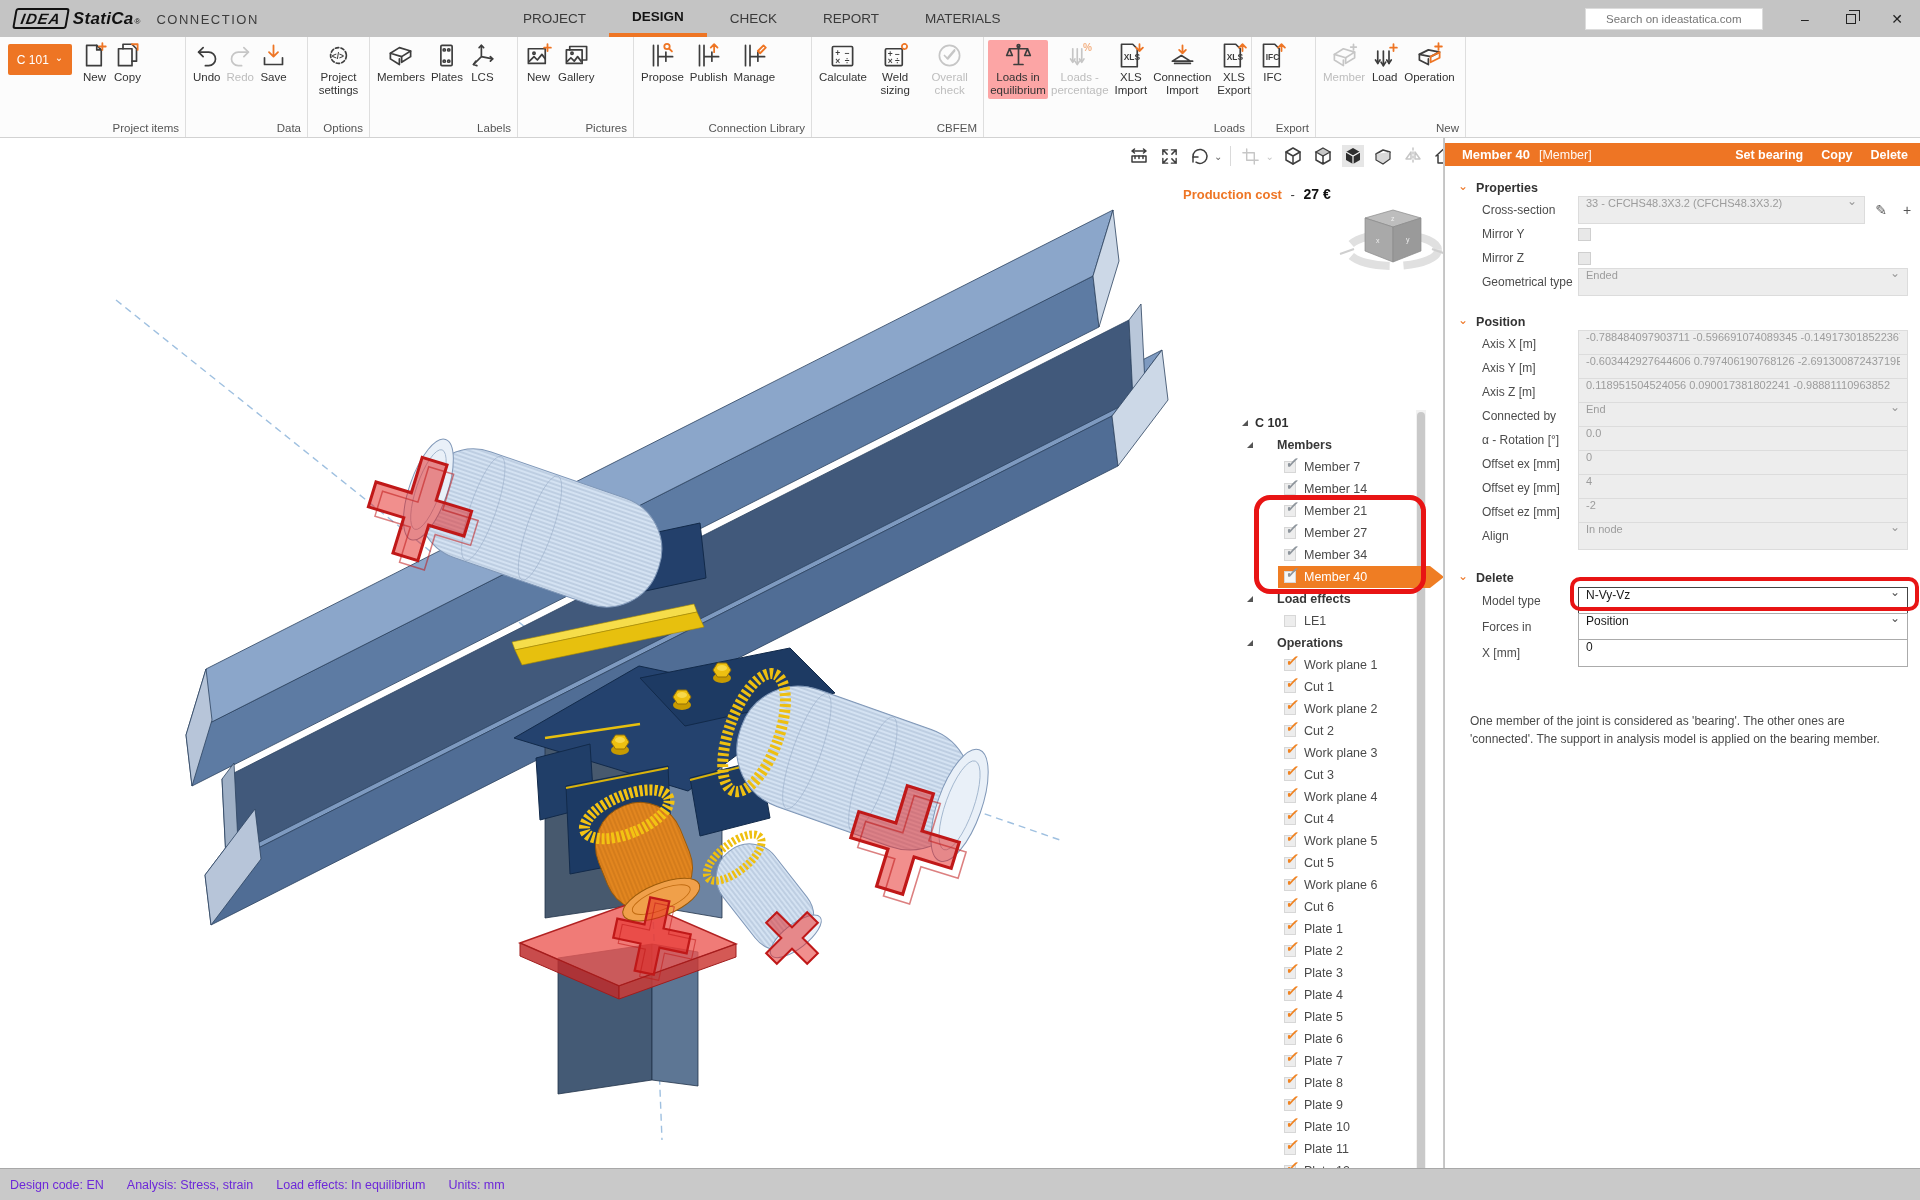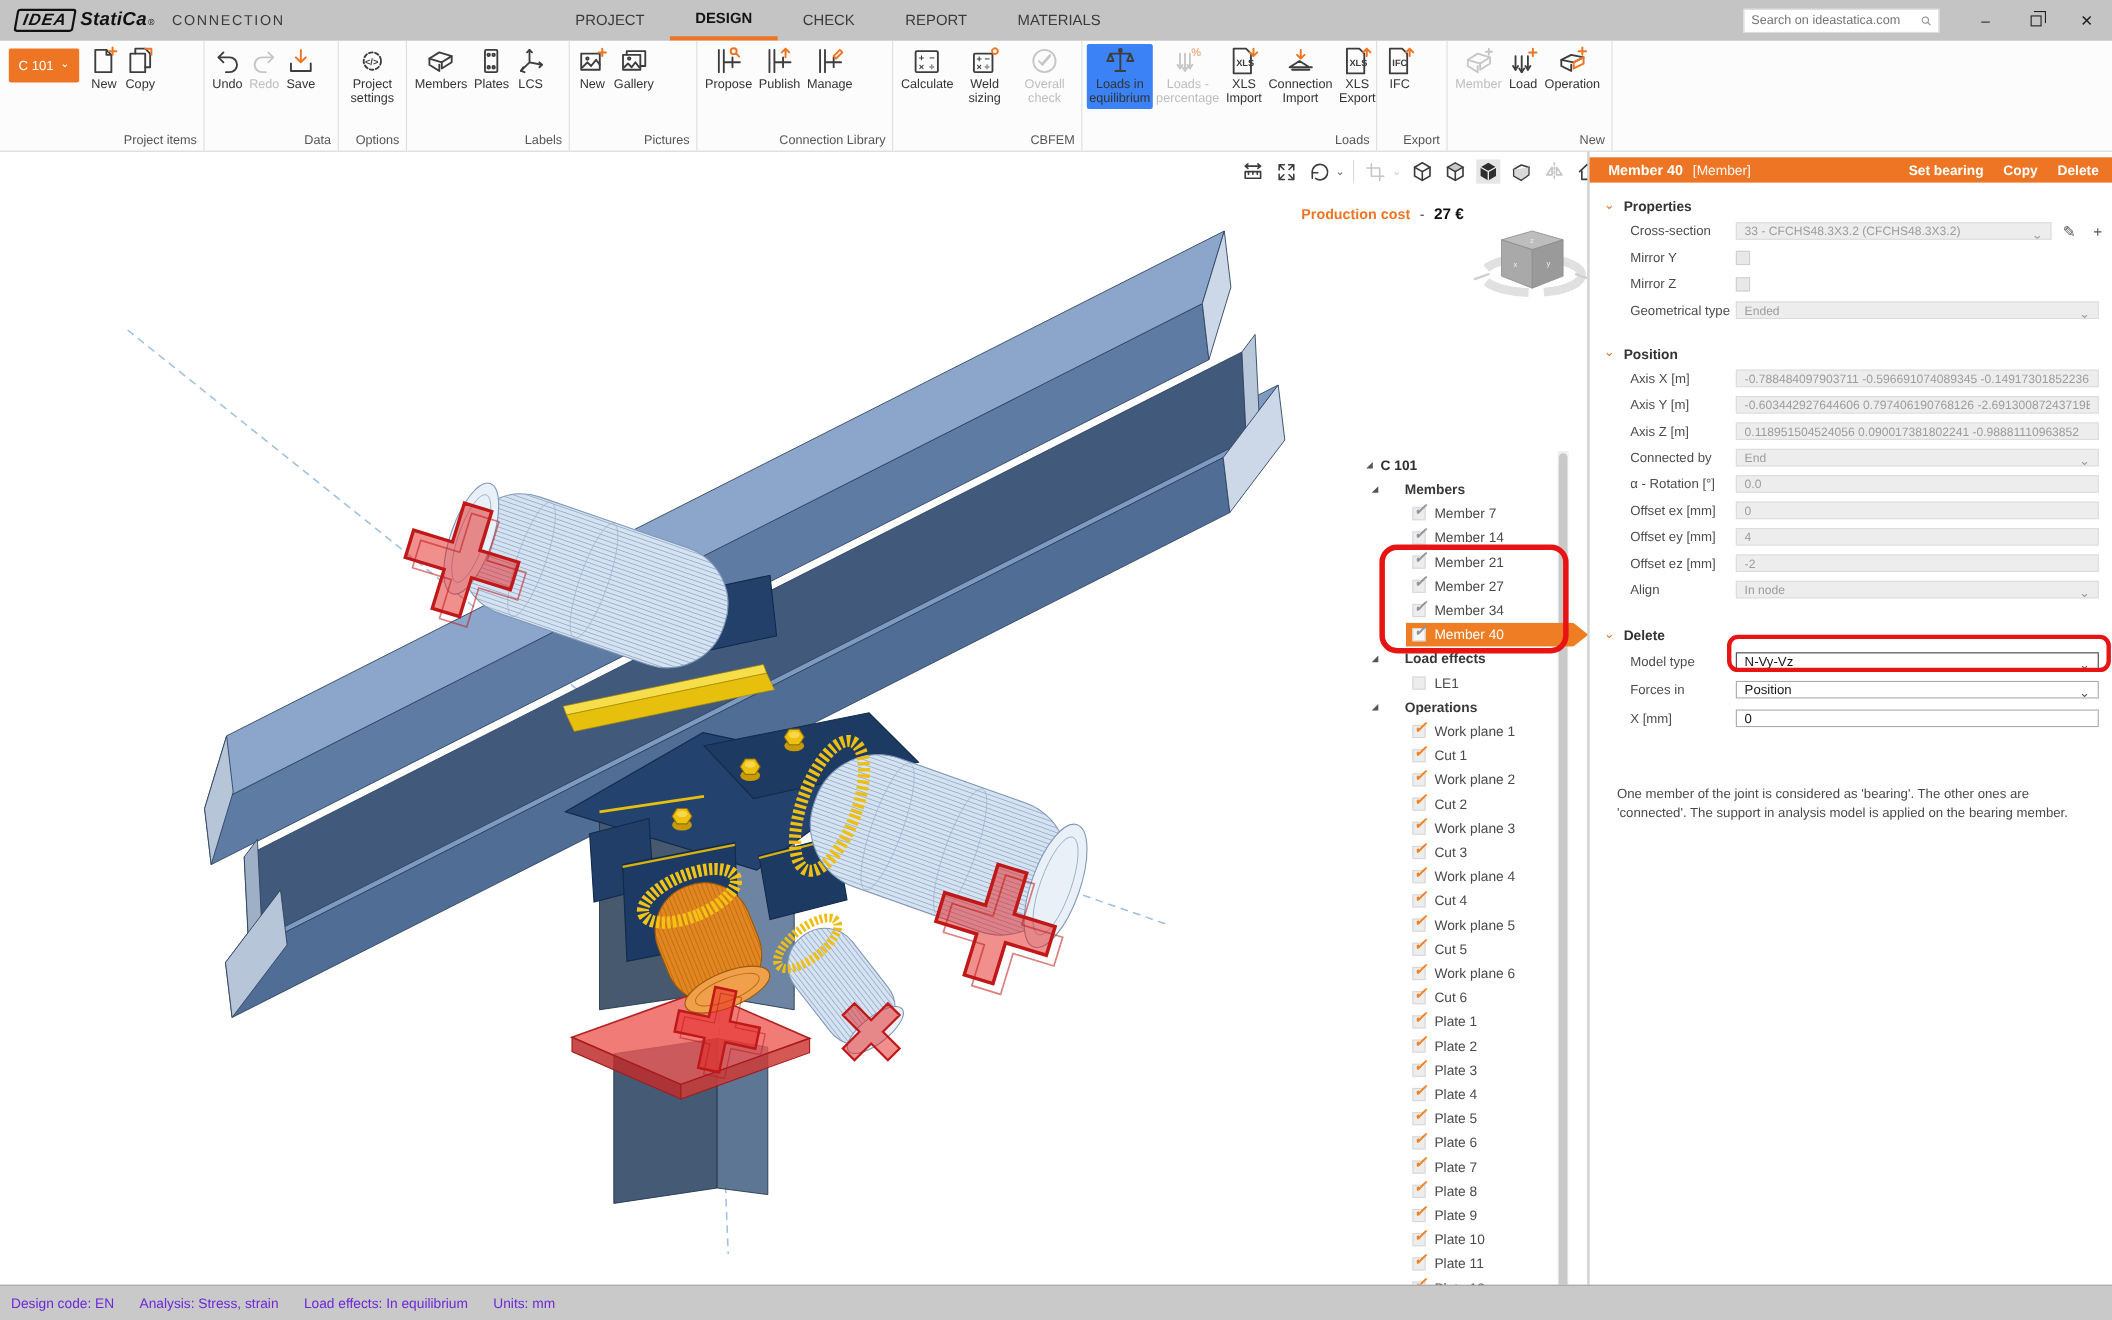--- a/index.html
+++ b/index.html
@@ -7,37 +7,37 @@
   
   .titlebar{position:absolute;left:0;top:0;width:1920px;height:37px;background:#c4c4c4;display:flex;align-items:center}
   .logo{display:flex;align-items:baseline;margin-left:14px;white-space:nowrap}
   .logo-idea{font-style:italic;font-weight:900;font-size:15px;color:#111;border:2.5px solid #111;border-radius:3px;padding:0 5px;transform:skewX(-10deg);letter-spacing:1px}
   .logo-statica{font-style:italic;font-weight:900;font-size:17px;color:#111;margin-left:5px;letter-spacing:.3px}
   .logo-reg{font-size:8px;color:#111;vertical-align:super;margin-left:1px}
   .app-name{font-size:13px;color:#3c3c3c;letter-spacing:1.5px;margin-left:16px}
   .tabs{position:absolute;left:500px;top:0;height:37px;display:flex}
   .tab{height:37px;line-height:37px;padding:0 23px;font-size:13.5px;color:#3a3a3a;cursor:pointer}
   .tab.on{font-weight:700;color:#141414;border-bottom:4px solid #ee7524;line-height:33px}
-  .searchbox{position:absolute;left:1585px;top:8px;width:178px;height:22px;background:#fff;border:1px solid #dcdcdc;display:flex;align-items:center;padding:0 6px}
+  .searchbox{position:absolute;left:1585px;top:8px;width:178px;height:22px;background:#fff;border:1px solid #dcdcdc;display:flex;align-items:center;padding:0 20px}
   .searchbox input{flex:1;border:none;outline:none;font-size:11.5px;color:#666;background:transparent;font-family:"Liberation Sans",sans-serif}
   .winbtns{position:absolute;right:0;top:0;height:37px;display:flex}
   .winbtn{width:46px;height:37px;display:flex;align-items:center;justify-content:center;font-size:14px;color:#222;cursor:pointer}
   .restore-glyph{width:10px;height:10px;border:1.5px solid #222;position:relative}
   .restore-glyph::before{content:"";position:absolute;left:2px;top:-5px;width:10px;height:10px;border-top:1.5px solid #222;border-right:1.5px solid #222}
   
   .ribbon{position:absolute;left:0;top:37px;width:1920px;height:101px;background:#fcfcfc;border-bottom:1px solid #d2d2d2;display:flex}
   .rgroup{display:flex;flex-direction:column;border-right:1px solid #dedede;padding:3px 4px 0 4px}
   .rbody{display:flex;align-items:flex-start;flex:1}
   .rglabel{text-align:right;font-size:11.5px;color:#555;padding:1px 2px 3px 2px;white-space:nowrap}
   .rbtn{display:flex;flex-direction:column;align-items:center;padding:2px 3px;cursor:pointer;border-radius:2px}
   .rbtn .ric{width:27px;height:27px;flex:none}
   .rbtn .rlbl{font-size:11.5px;color:#333;text-align:center;line-height:1.12;margin-top:2px;white-space:pre-line}
   .rbtn.dis{pointer-events:none}
   .rbtn.dis .rlbl{color:#bdbdbd}
-  .rbtn.act{background:#3b82f6}
+  .rbtn.act{background:#fca5a5}
   .c101{width:64px;height:31px;background:#ee7524;color:#fff;border-radius:2px;display:flex;align-items:center;justify-content:center;gap:6px;font-size:12px;margin:4px 6px 0 4px;cursor:pointer}
   .c101 .chev{font-size:10px;margin-top:-4px}
   .icon-stroke{stroke:#3d3d3d;fill:none;stroke-width:1.5;stroke-linecap:round;stroke-linejoin:round}
   .icon-orange{stroke:#ee7524;fill:none;stroke-width:1.6;stroke-linecap:round;stroke-linejoin:round}
   .icon-gray{stroke:#c6c6c6;fill:none;stroke-width:1.5;stroke-linecap:round;stroke-linejoin:round}
   .ictext{font-size:7.5px;font-weight:700;fill:#3d3d3d;font-family:"Liberation Sans",sans-serif}
   
   .viewport{position:absolute;left:0;top:138px;width:1444px;height:1030px;background:#fff;border-right:1px solid #c9c9c9;overflow:hidden}
   .scene{position:absolute;left:0;top:0;width:1444px;height:1030px}
   .vtoolbar{position:absolute;left:1128px;top:7px;display:flex;align-items:center;gap:8px}
@@ -80,21 +80,21 @@
   .panel{position:absolute;left:1445px;top:138px;width:475px;height:1030px;background:#fff}
   .phead{margin-top:5px;height:23px;background:#ee7524;display:flex;align-items:center;padding:0 12px 0 17px;color:#fff}
   .phead .ptitle{font-weight:700;font-size:13px}
   .phead .ptag{font-size:12.5px;margin-left:9px;opacity:.95}
   .phead .pacts{margin-left:auto;display:flex;gap:18px}
   .phead .pact{font-weight:700;font-size:12.5px;cursor:pointer}
   .psec-head{display:flex;align-items:center;gap:8px;padding-left:13px;font-weight:700;font-size:12.5px;color:#333;height:20px;margin-top:12px}
   .psec-head .schev{color:#ee7524;font-size:12px;font-weight:400;margin-top:-5px}
   .prow{display:flex;align-items:center;height:24px;padding-left:37px}
   .plabel{width:96px;flex:none;font-size:12px;color:#4c4c4c;white-space:nowrap}
-  .fld{height:16px;border:1px solid #dcdcdc;background:#ededed;color:#9c9c9c;font-size:11px;display:flex;align-items:flex-end;padding:0 7px;white-space:nowrap;overflow:hidden;width:330px}
+  .fld{height:28px;border:1px solid #dcdcdc;background:#ededed;color:#9c9c9c;font-size:11px;display:flex;align-items:flex-start;padding:0 7px;white-space:nowrap;overflow:hidden;width:330px}
   .fld .fval{overflow:hidden;text-overflow:clip;white-space:nowrap}
   .fld.dd::after{content:"\2304";margin-left:auto;color:#9a9a9a;font-size:12px;line-height:8px;flex:none;padding-left:4px}
   .fld.en{background:#fff;border-color:#ababab;color:#191919;font-size:12px}
   .fld.en.dd::after{color:#555}
   .fld.focus{border-color:#444}
   .fld.w287{width:287px}
   .pcb{width:13px;height:13px;background:#e8e8e8;border:1px solid #cfcfcf}
   .ptool{width:20px;height:20px;display:flex;align-items:center;justify-content:center;color:#555;font-size:14px;cursor:pointer;margin-left:6px}
   .help{margin:46px 14px 0 25px;font-size:12px;color:#4a4a4a;line-height:1.5;width:430px}
   

